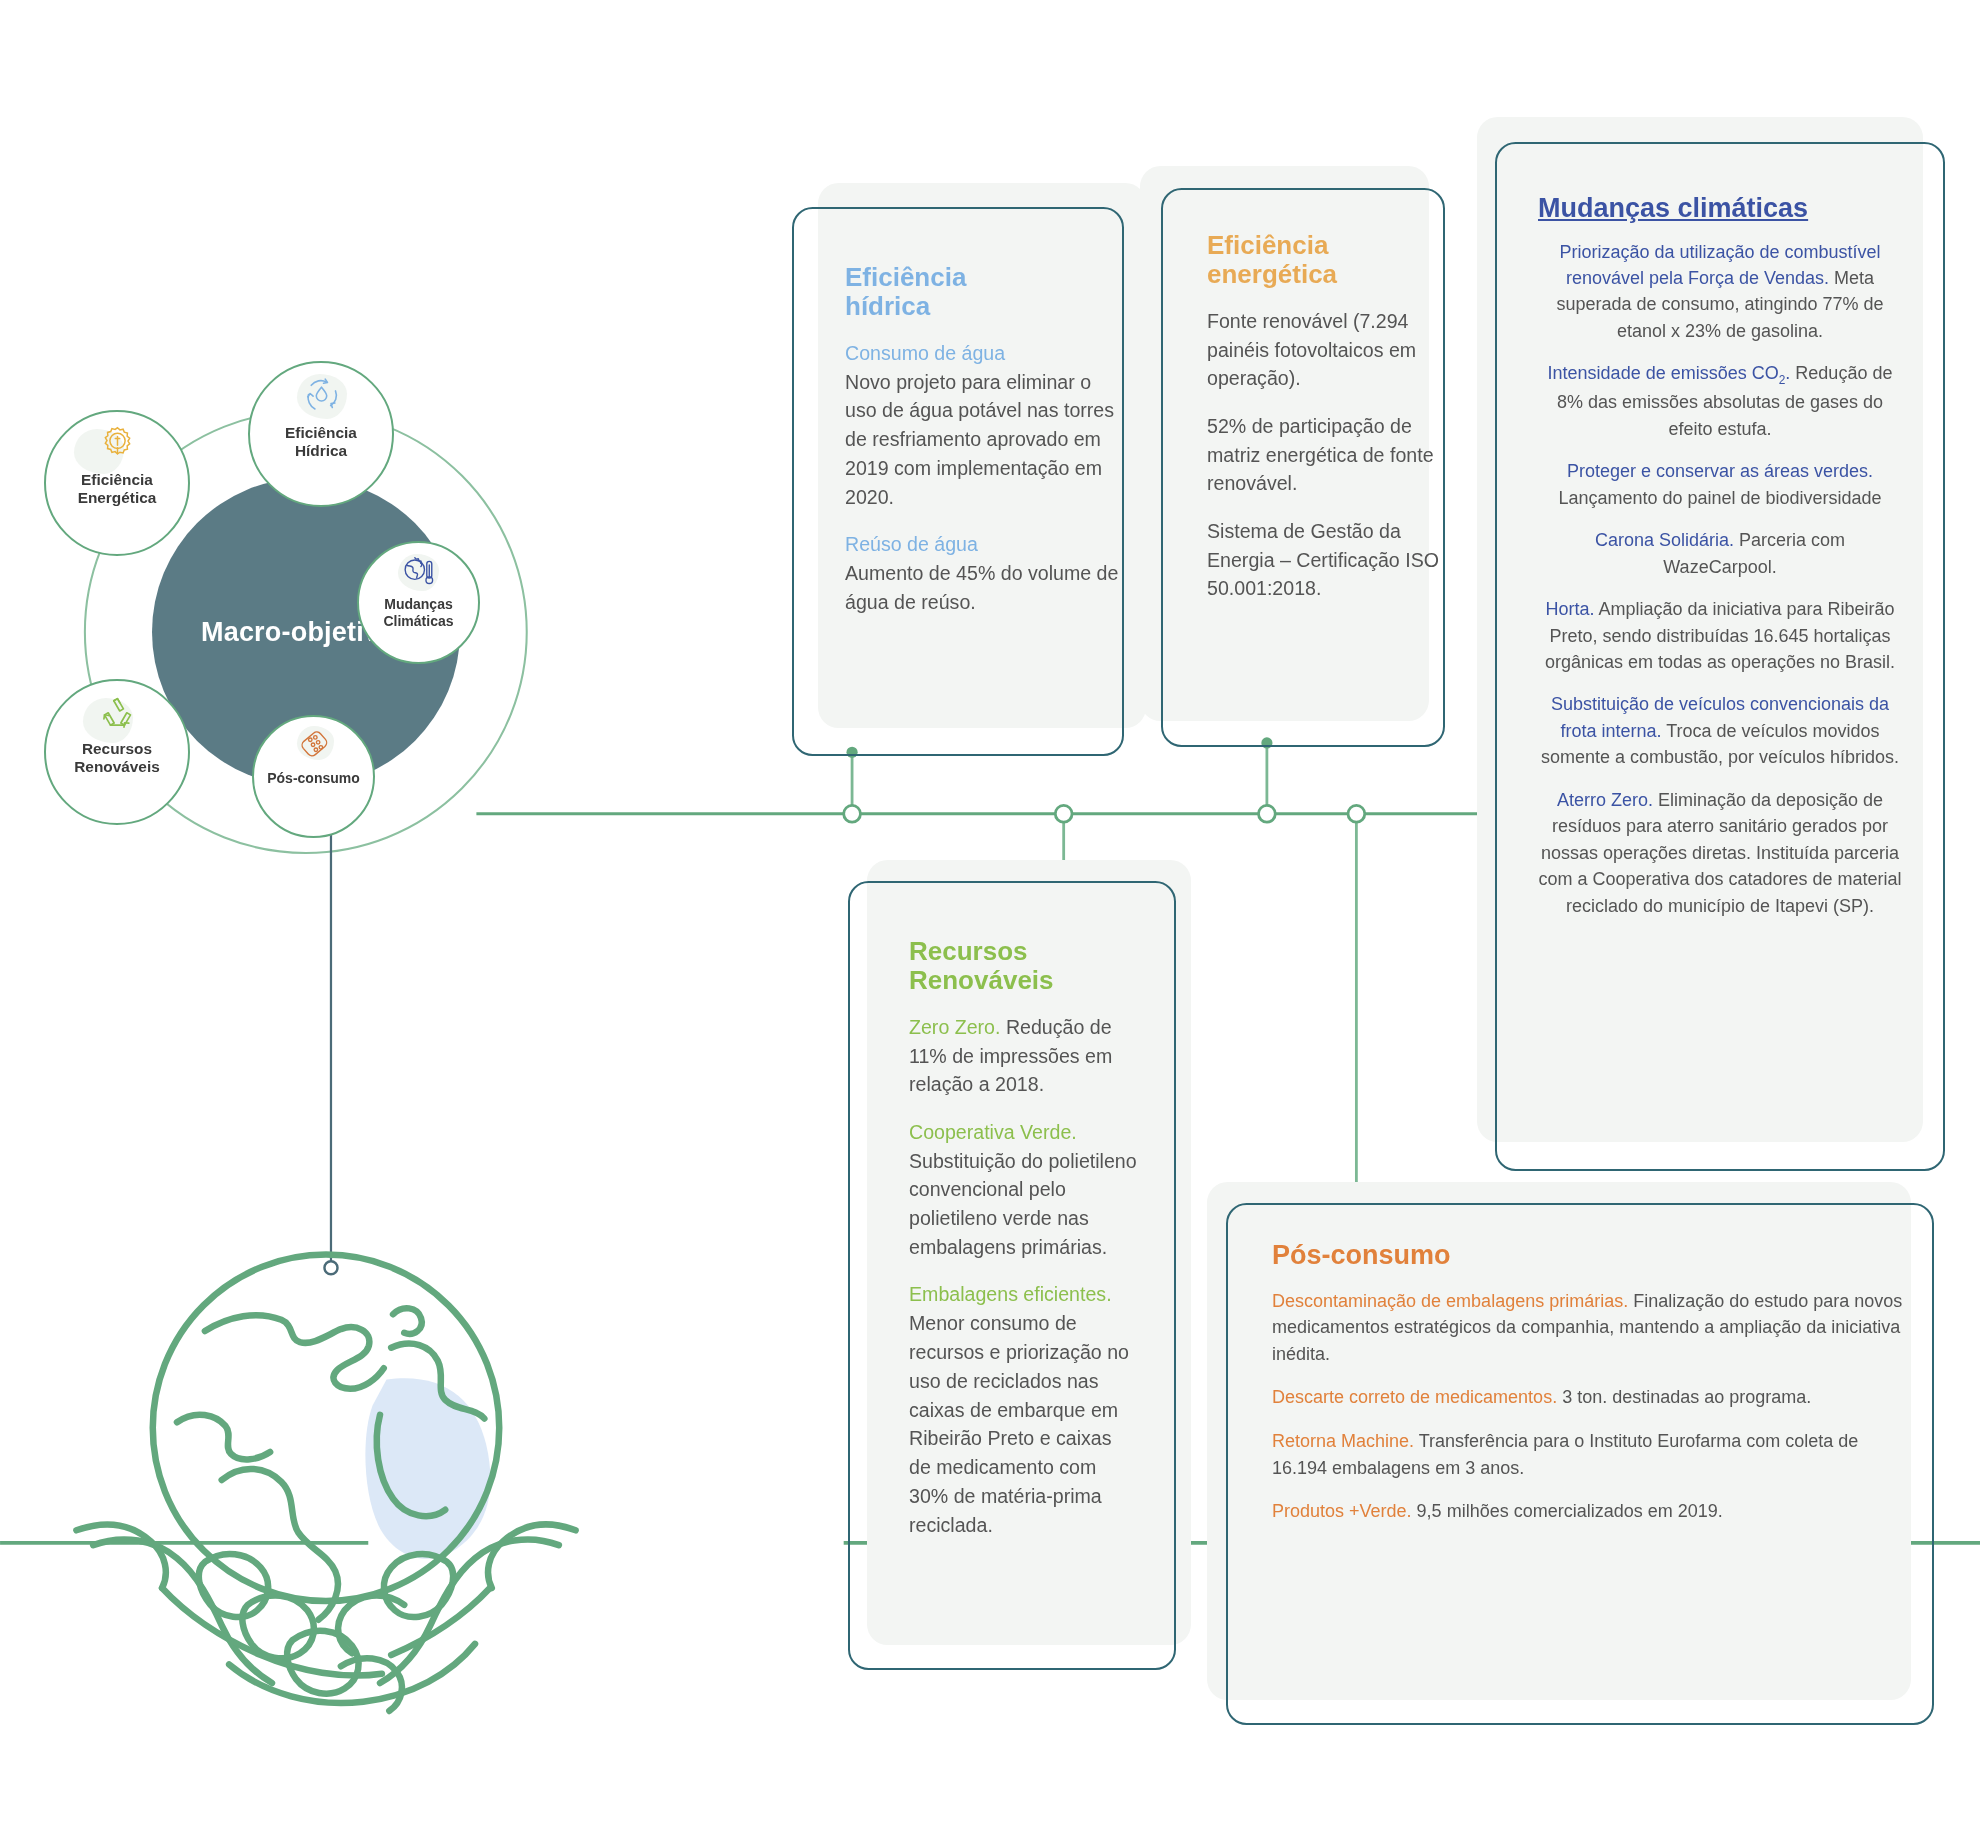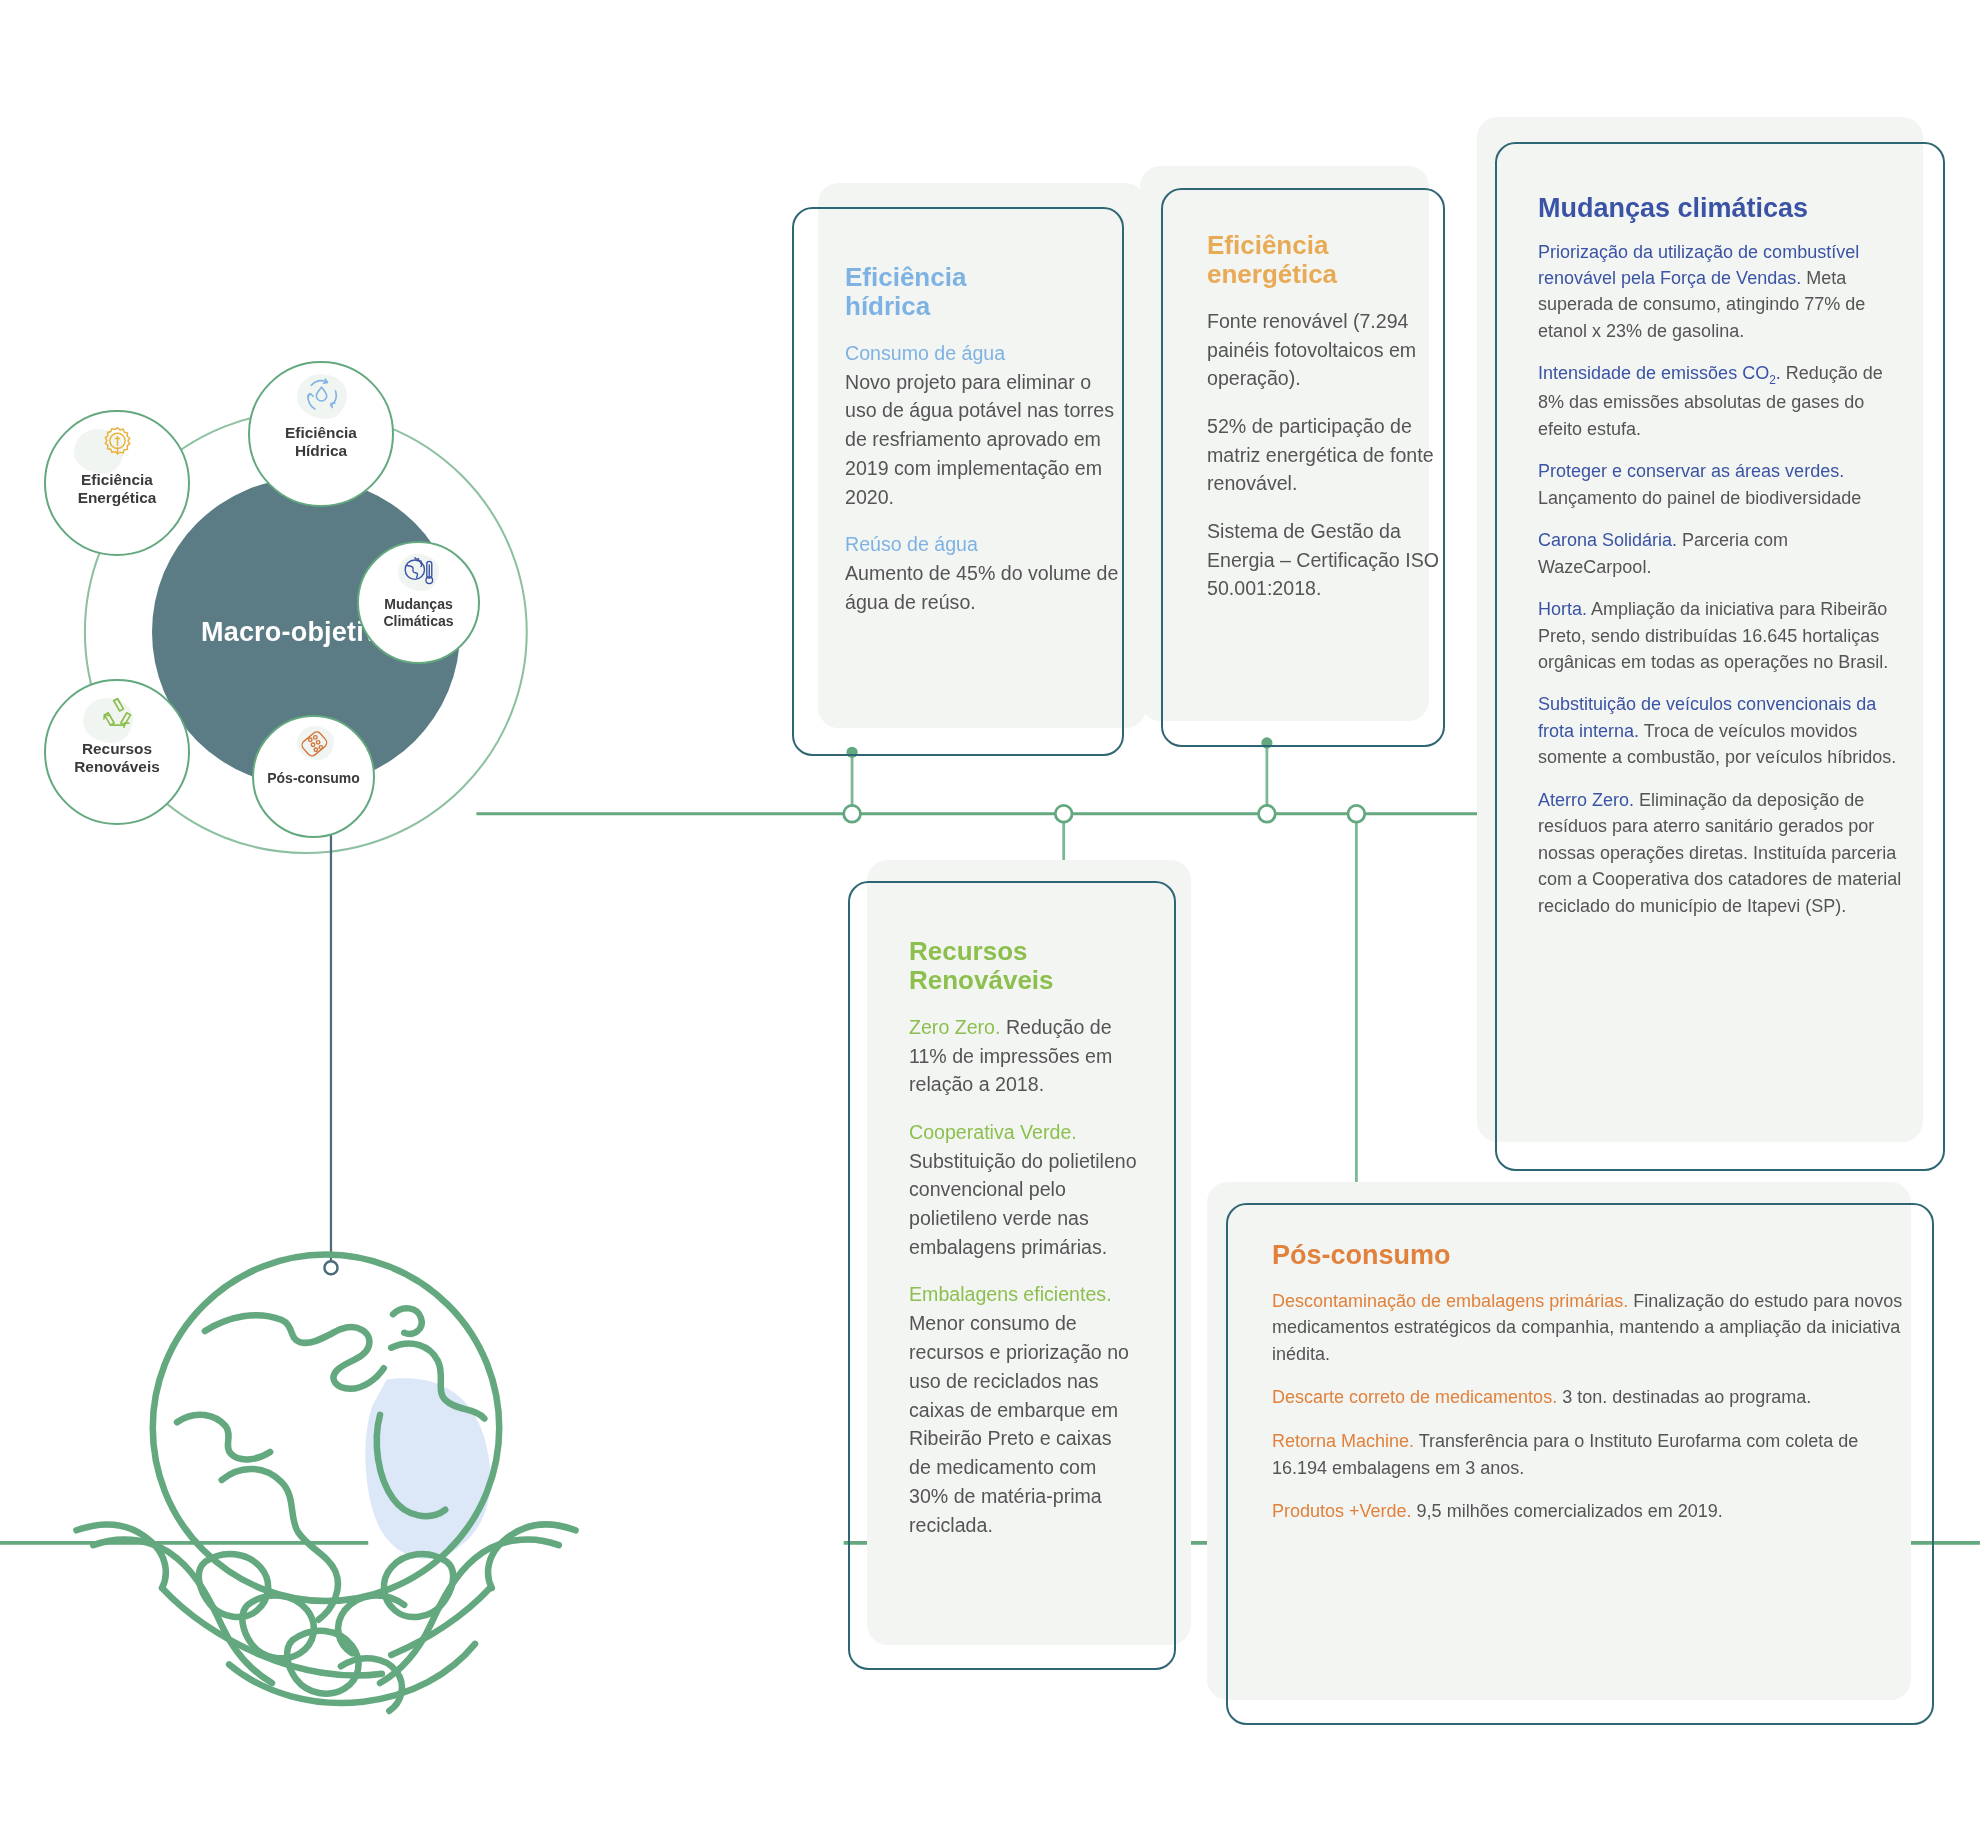--- a/index.html
+++ b/index.html
@@ -52,23 +52,23 @@
   
   #card-energia{left:1161px;top:188px;width:280px;height:555px;}
   #pad-energia{left:1140px;top:166px;width:289px;height:555px;}
   #in-energia{left:1207px;top:231px;width:235px;font-size:19.6px;line-height:1.47;}
   #in-energia .ctitle{font-size:26px;color:#e8aa55;}
 
   
   #card-clima{left:1495px;top:142px;width:446px;height:1025px;}
   #pad-clima{left:1477px;top:117px;width:446px;height:1025px;}
   #in-clima{left:1538px;top:193px;width:364px;font-size:18px;line-height:1.47;}
-  #in-clima .ctitle{font-size:27px;color:#3b53a4;margin-bottom:15px;}
+  #in-clima .ctitle{font-size:27px;color:#3b53a4;margin-bottom:15px;text-decoration:underline;}
   #in-clima .lead{color:#3b53a4;}
-  #in-clima .cpara{margin-bottom:16px;}
+  #in-clima .cpara{margin-bottom:16px;text-align:center;}
 
   
   #card-recursos{left:848px;top:881px;width:324px;height:785px;}
   #pad-recursos{left:867px;top:860px;width:324px;height:785px;}
   #in-recursos{left:909px;top:937px;width:228px;font-size:19.6px;line-height:1.47;}
   #in-recursos .ctitle{font-size:26px;color:#8cbf4d;}
   #in-recursos .lead{color:#8cbf4d;}
 
   
   #card-pos{left:1226px;top:1203px;width:704px;height:518px;}

